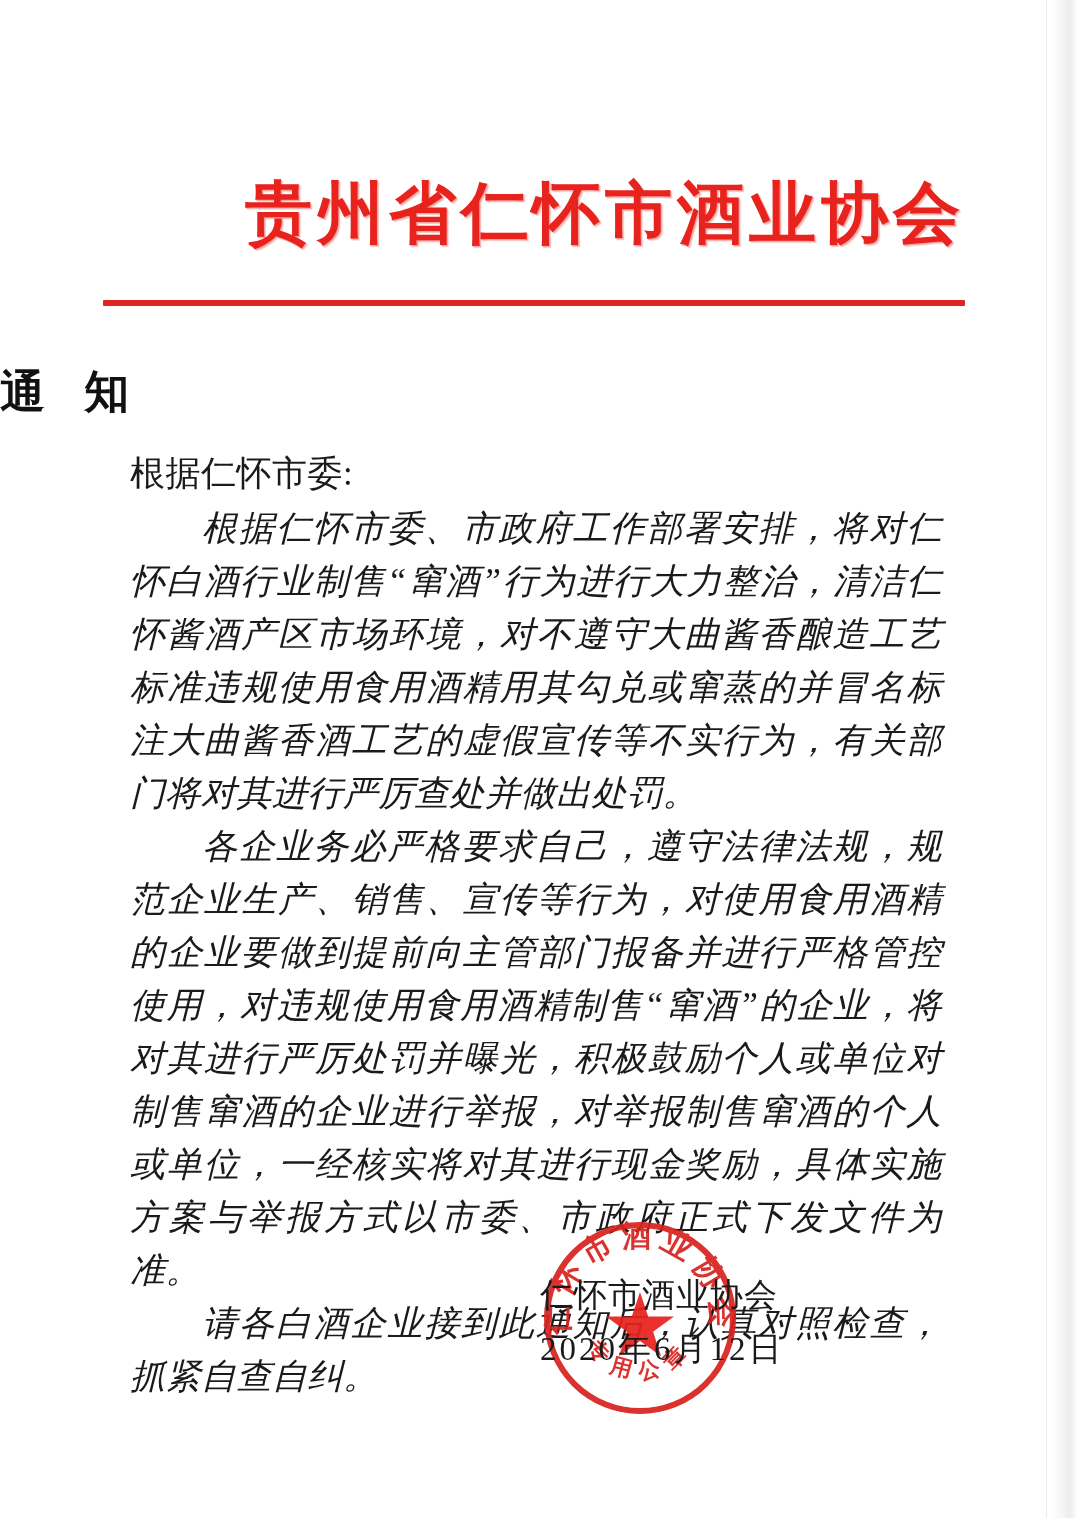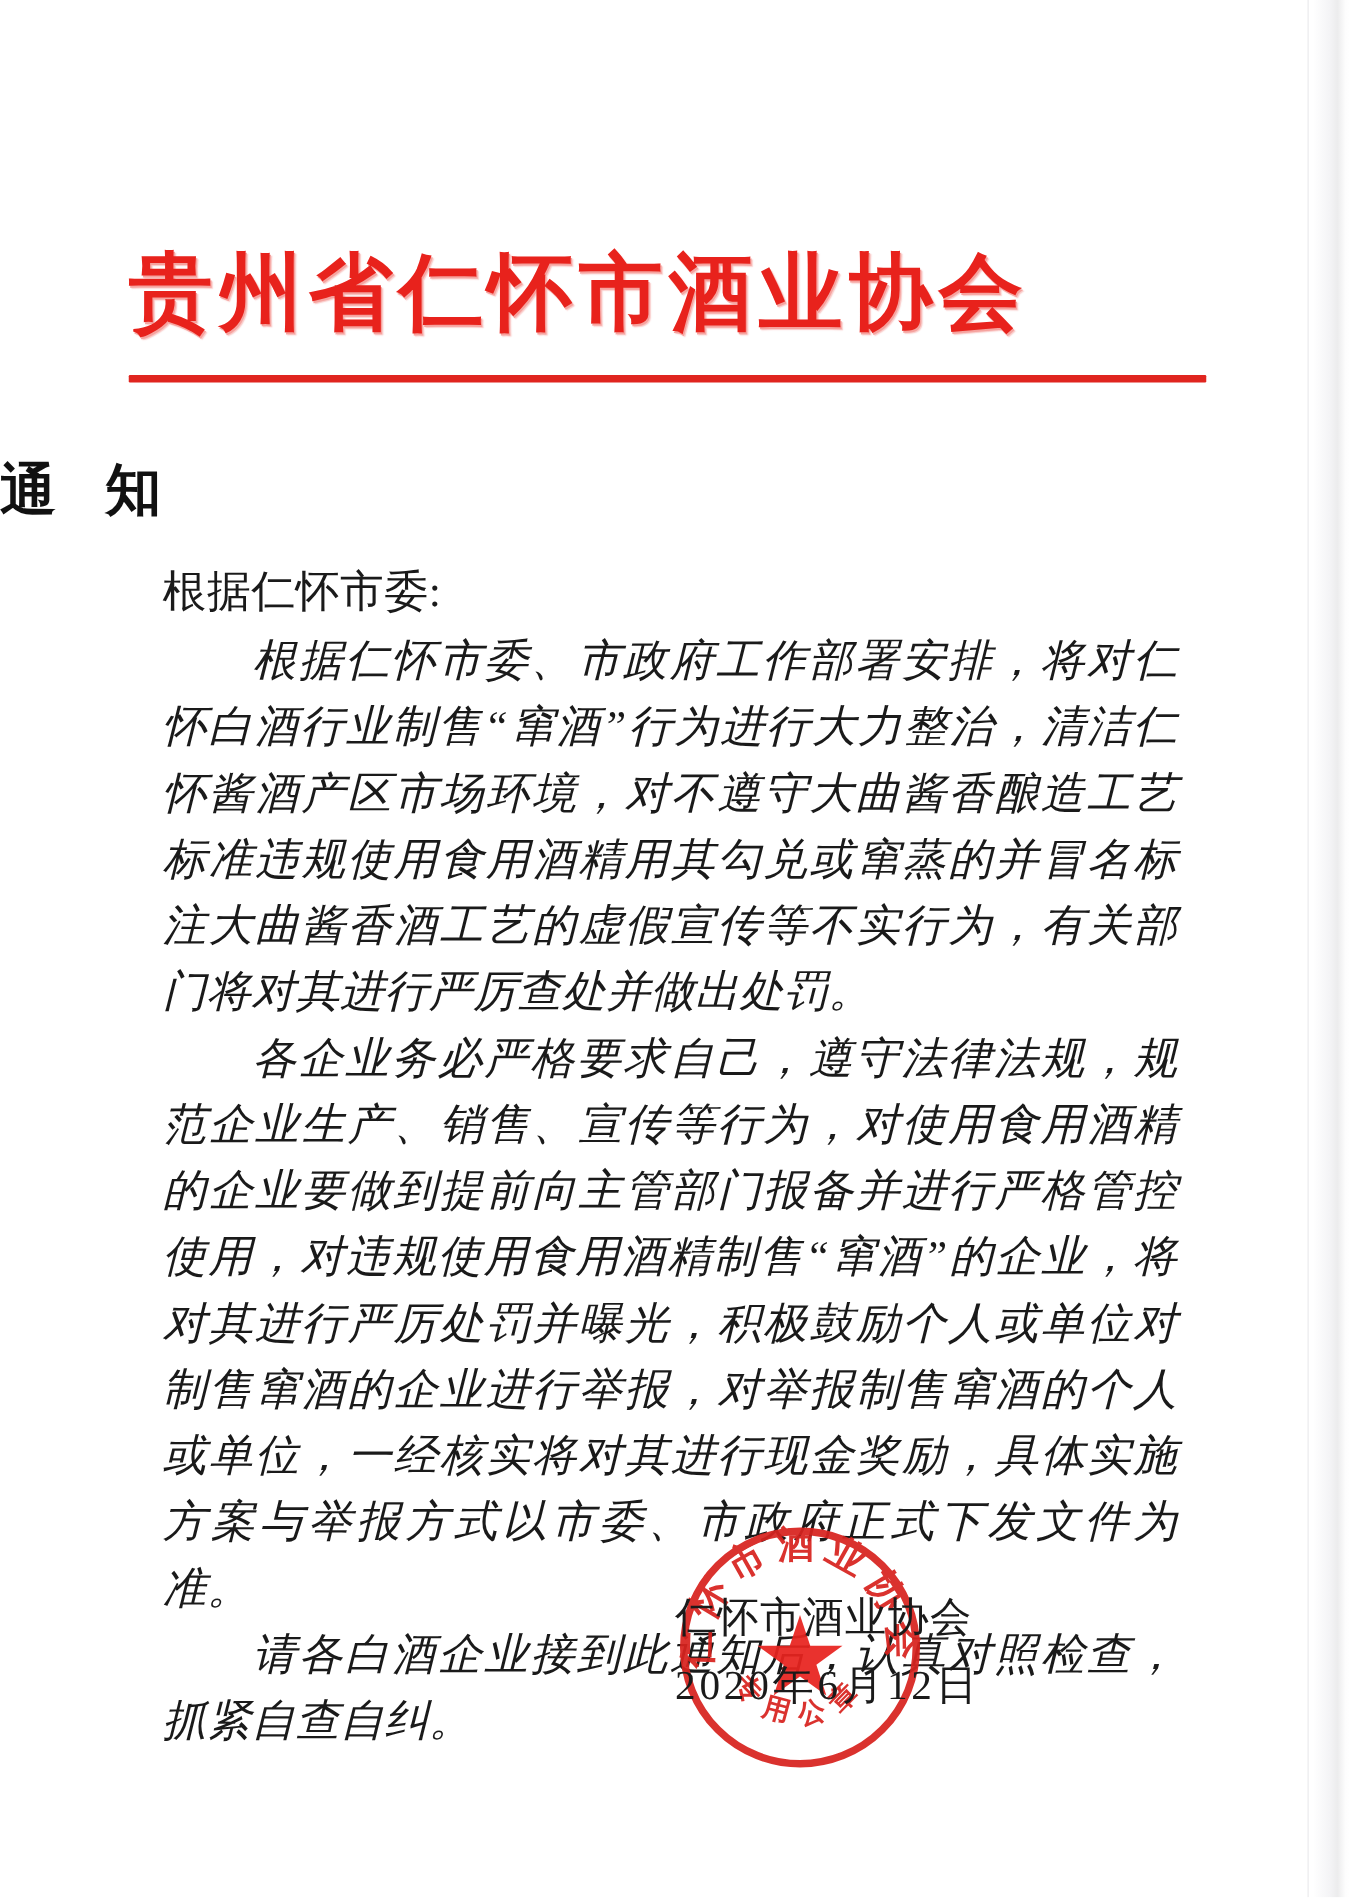--- a/index.html
+++ b/index.html
@@ -33,24 +33,24 @@
     right: 33px;
     width: 1px;
     height: 100%;
     background: #ececee;
     pointer-events: none;
   }
 
   
   .letterhead {
     position: absolute;
-    top: 200px;
+    top: 178px;
     left: 103px;
     width: 862px;
-    text-align: left;
+    text-align: right;
   }
   .letterhead-title {
     font-family: "Liberation Serif", "DejaVu Serif", serif;
     font-weight: bold;
     font-size: 67px;
     line-height: 1.05;
     letter-spacing: 5px;
     color: #e8221c;
     text-shadow: 1px 1px 0 #f6a39f, 2px 2px 1px rgba(232,34,28,0.25);
     white-space: nowrap;

